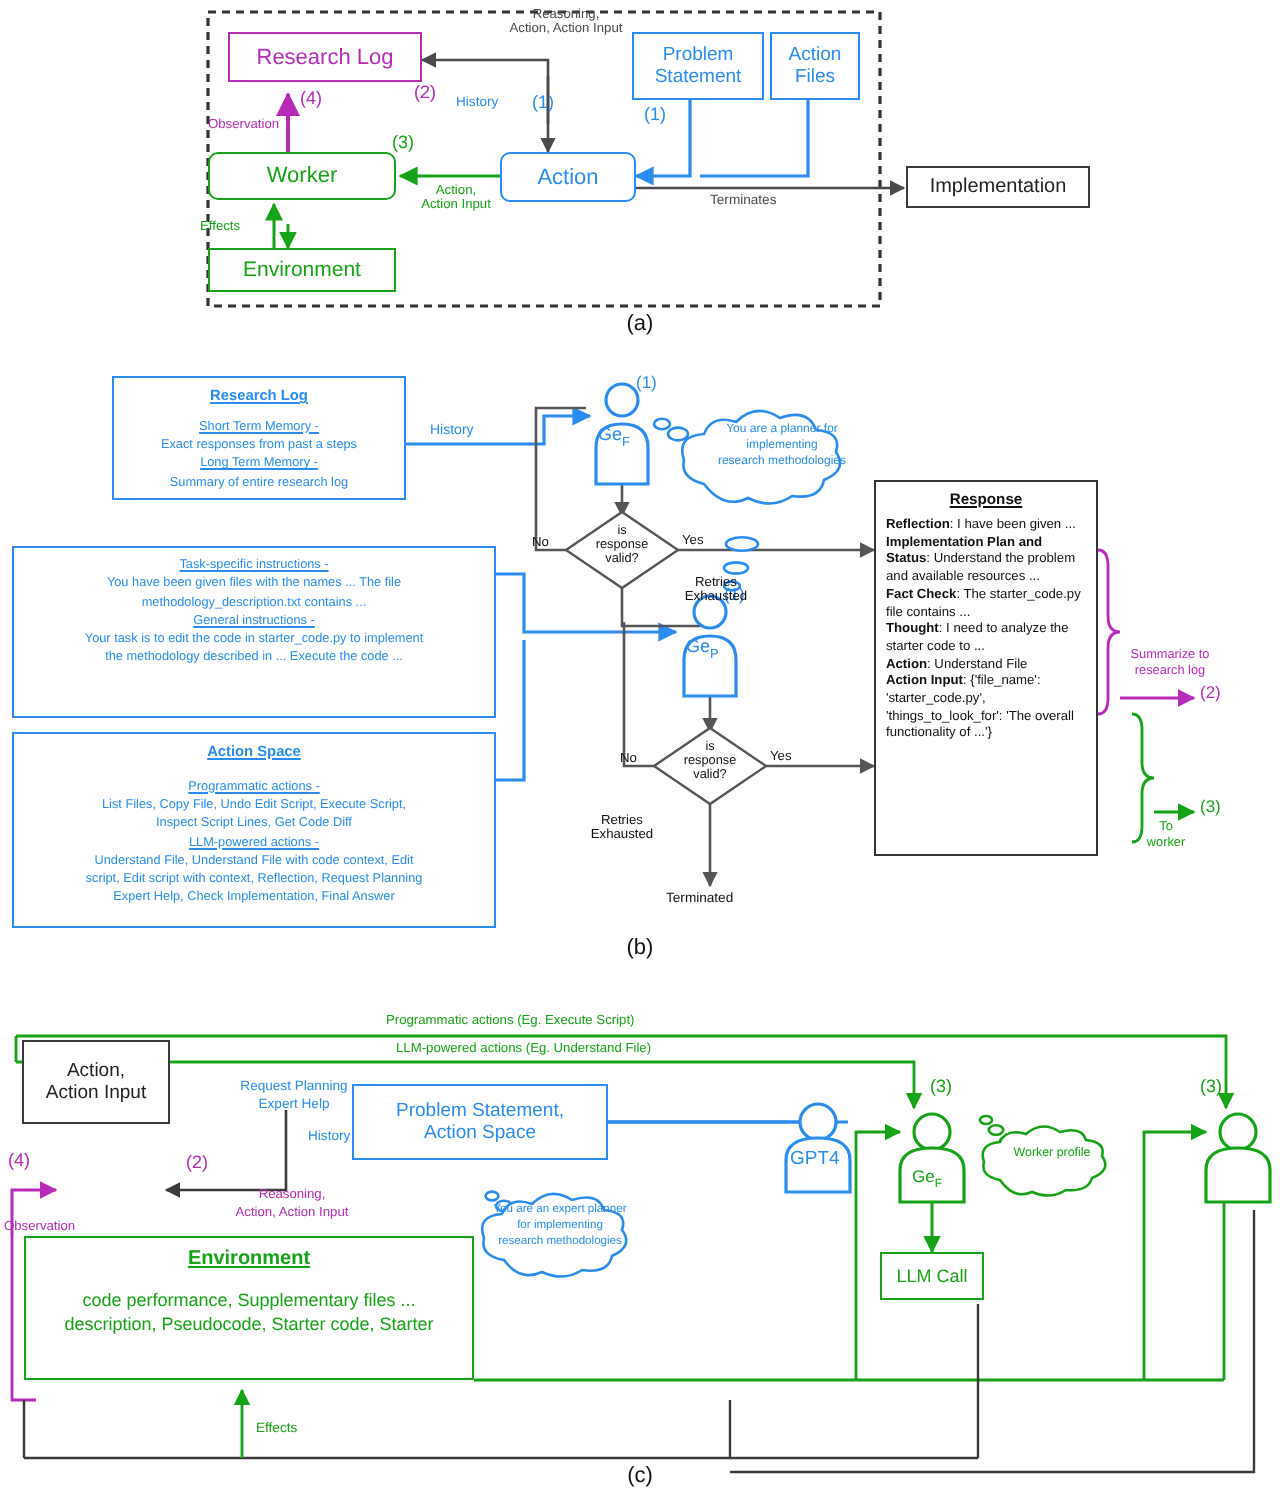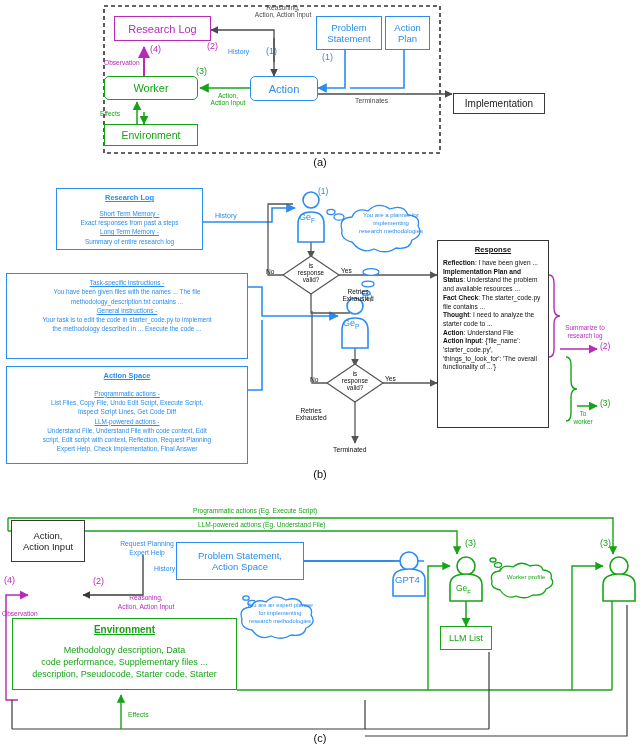--- a/index.html
+++ b/index.html
@@ -91,24 +91,24 @@
     <span>Action</span>
   </div>
 
   <div class="box blue" style="left:316px;top:16px;width:66px;height:34px;font-size:9.5px;flex-direction:column;">
     <span>Problem</span>
     <span>Statement</span>
   </div>
 
   <div class="box blue" style="left:385px;top:16px;width:45px;height:34px;font-size:9.5px;flex-direction:column;">
     <span>Action</span>
-    <span>Plan</span>
-  </div>
-
-  <div class="box black" style="left:453px;top:93px;width:92px;height:21px;font-size:10px;">
+    <span>Files</span>
+  </div>
+
+  <div class="box black" style="left:453px;top:83px;width:92px;height:21px;font-size:10px;">
     <span>Implementation</span>
   </div>
 
   <div class="lbl c t-gray" style="left:218px;top:4px;width:130px;font-size:6.6px;">
     <span>Reasoning,</span><br>
     <span>Action, Action Input</span>
   </div>
   <div class="lbl t-magenta" style="left:207px;top:41px;font-size:9px;">(2)</div>
   <div class="lbl t-blue" style="left:228px;top:48px;font-size:6.8px;">History</div>
   <div class="lbl t-blue" style="left:266px;top:46px;font-size:9px;">(1)</div>
@@ -394,26 +394,25 @@
   <div class="box blue" style="left:176px;top:42px;width:128px;height:38px;font-size:9.5px;flex-direction:column;">
     <span>Problem Statement,</span>
     <span>Action Space</span>
   </div>
 
   <div class="lbl" style="left:456px;top:84px;font-size:8.5px;color:#17a317;">
     <span>Ge</span><sub style="font-size:6px;">F</sub>
   </div>
 
   <div class="box green" style="left:440px;top:126px;width:52px;height:24px;font-size:9px;">
-    <span>LLM List</span>
+    <span>LLM Call</span>
   </div>
 
   <div class="richbox green" style="left:12px;top:118px;width:225px;height:72px;border:1.5px solid #17a317;color:#17a317;font-size:9px;line-height:1.35;">
     <div class="ttl" style="font-size:10px;margin-bottom:7px;">Environment</div>
-    <div>Methodology description, Data</div>
     <div>code performance, Supplementary files ...</div>
     <div>description, Pseudocode, Starter code, Starter</div>
   </div>
 
   <div class="lbl t-green" style="left:193px;top:7px;font-size:6.6px;">Programmatic actions (Eg. Execute Script)</div>
   <div class="lbl t-green" style="left:198px;top:21px;font-size:6.6px;">LLM-powered actions (Eg. Understand File)</div>
   <div class="lbl c t-blue" style="left:104px;top:40px;width:86px;font-size:6.8px;line-height:1.3;">
     <span>Request Planning</span><br>
     <span>Expert Help</span>
   </div>

